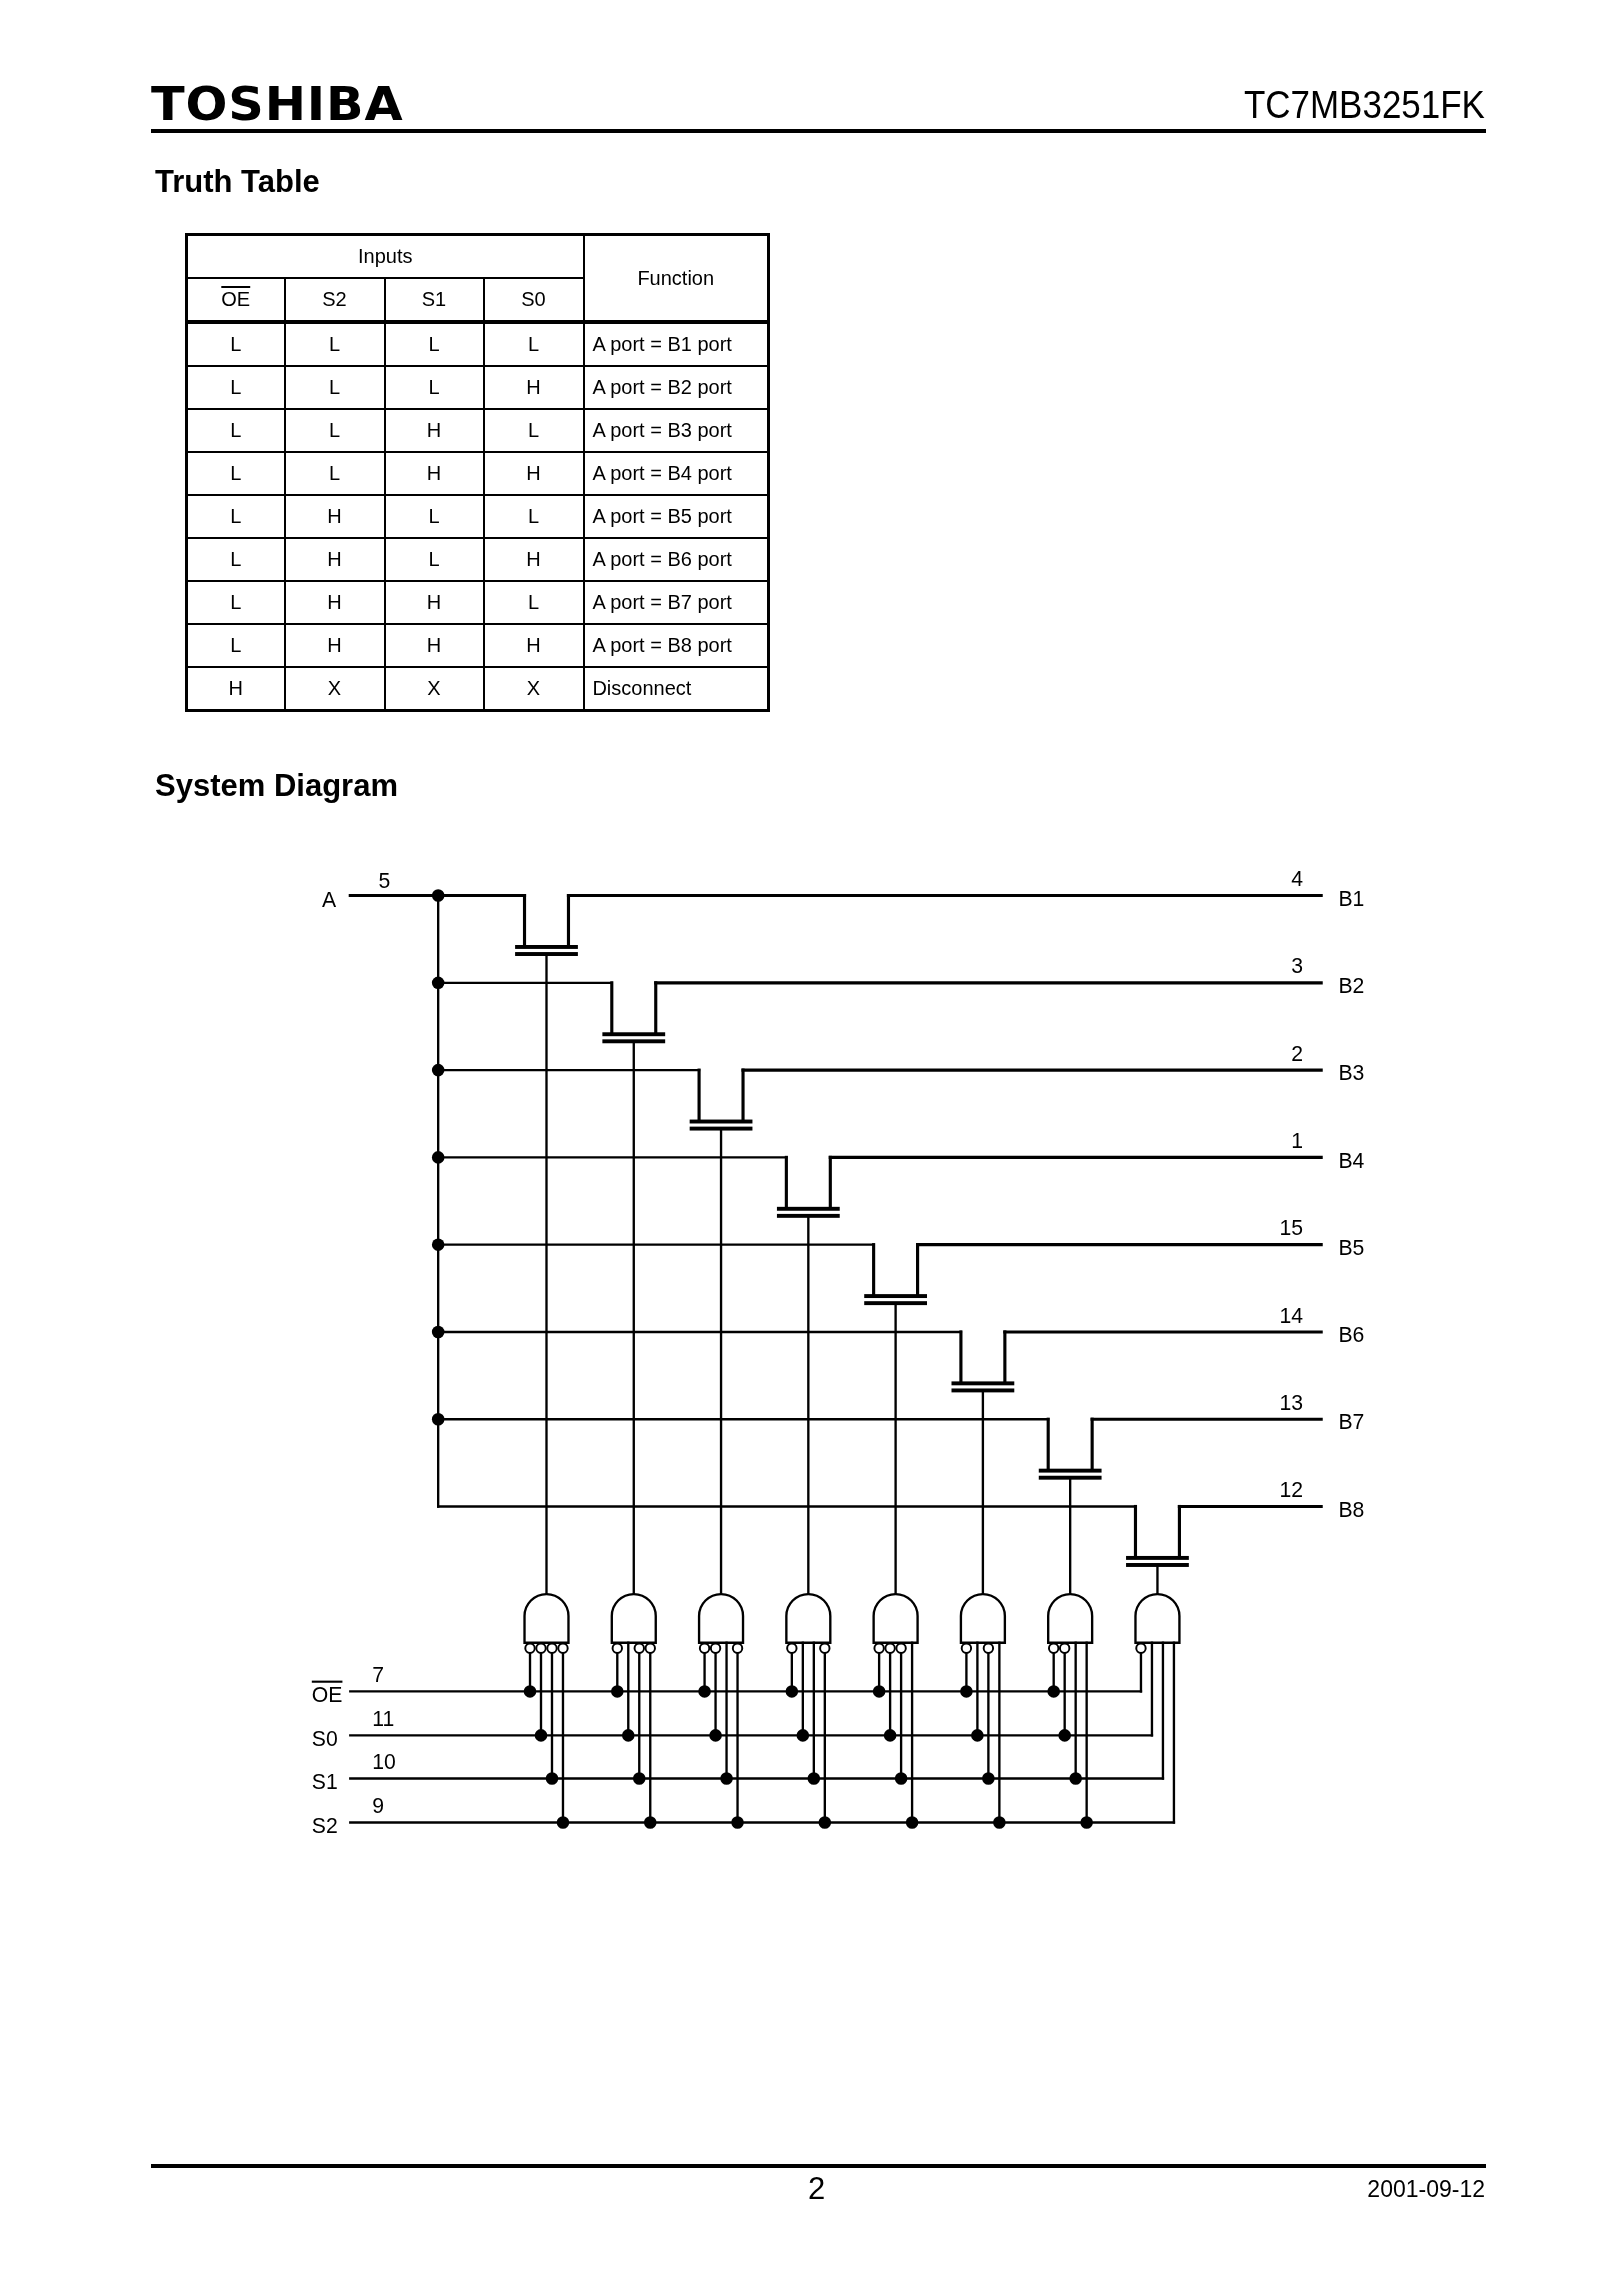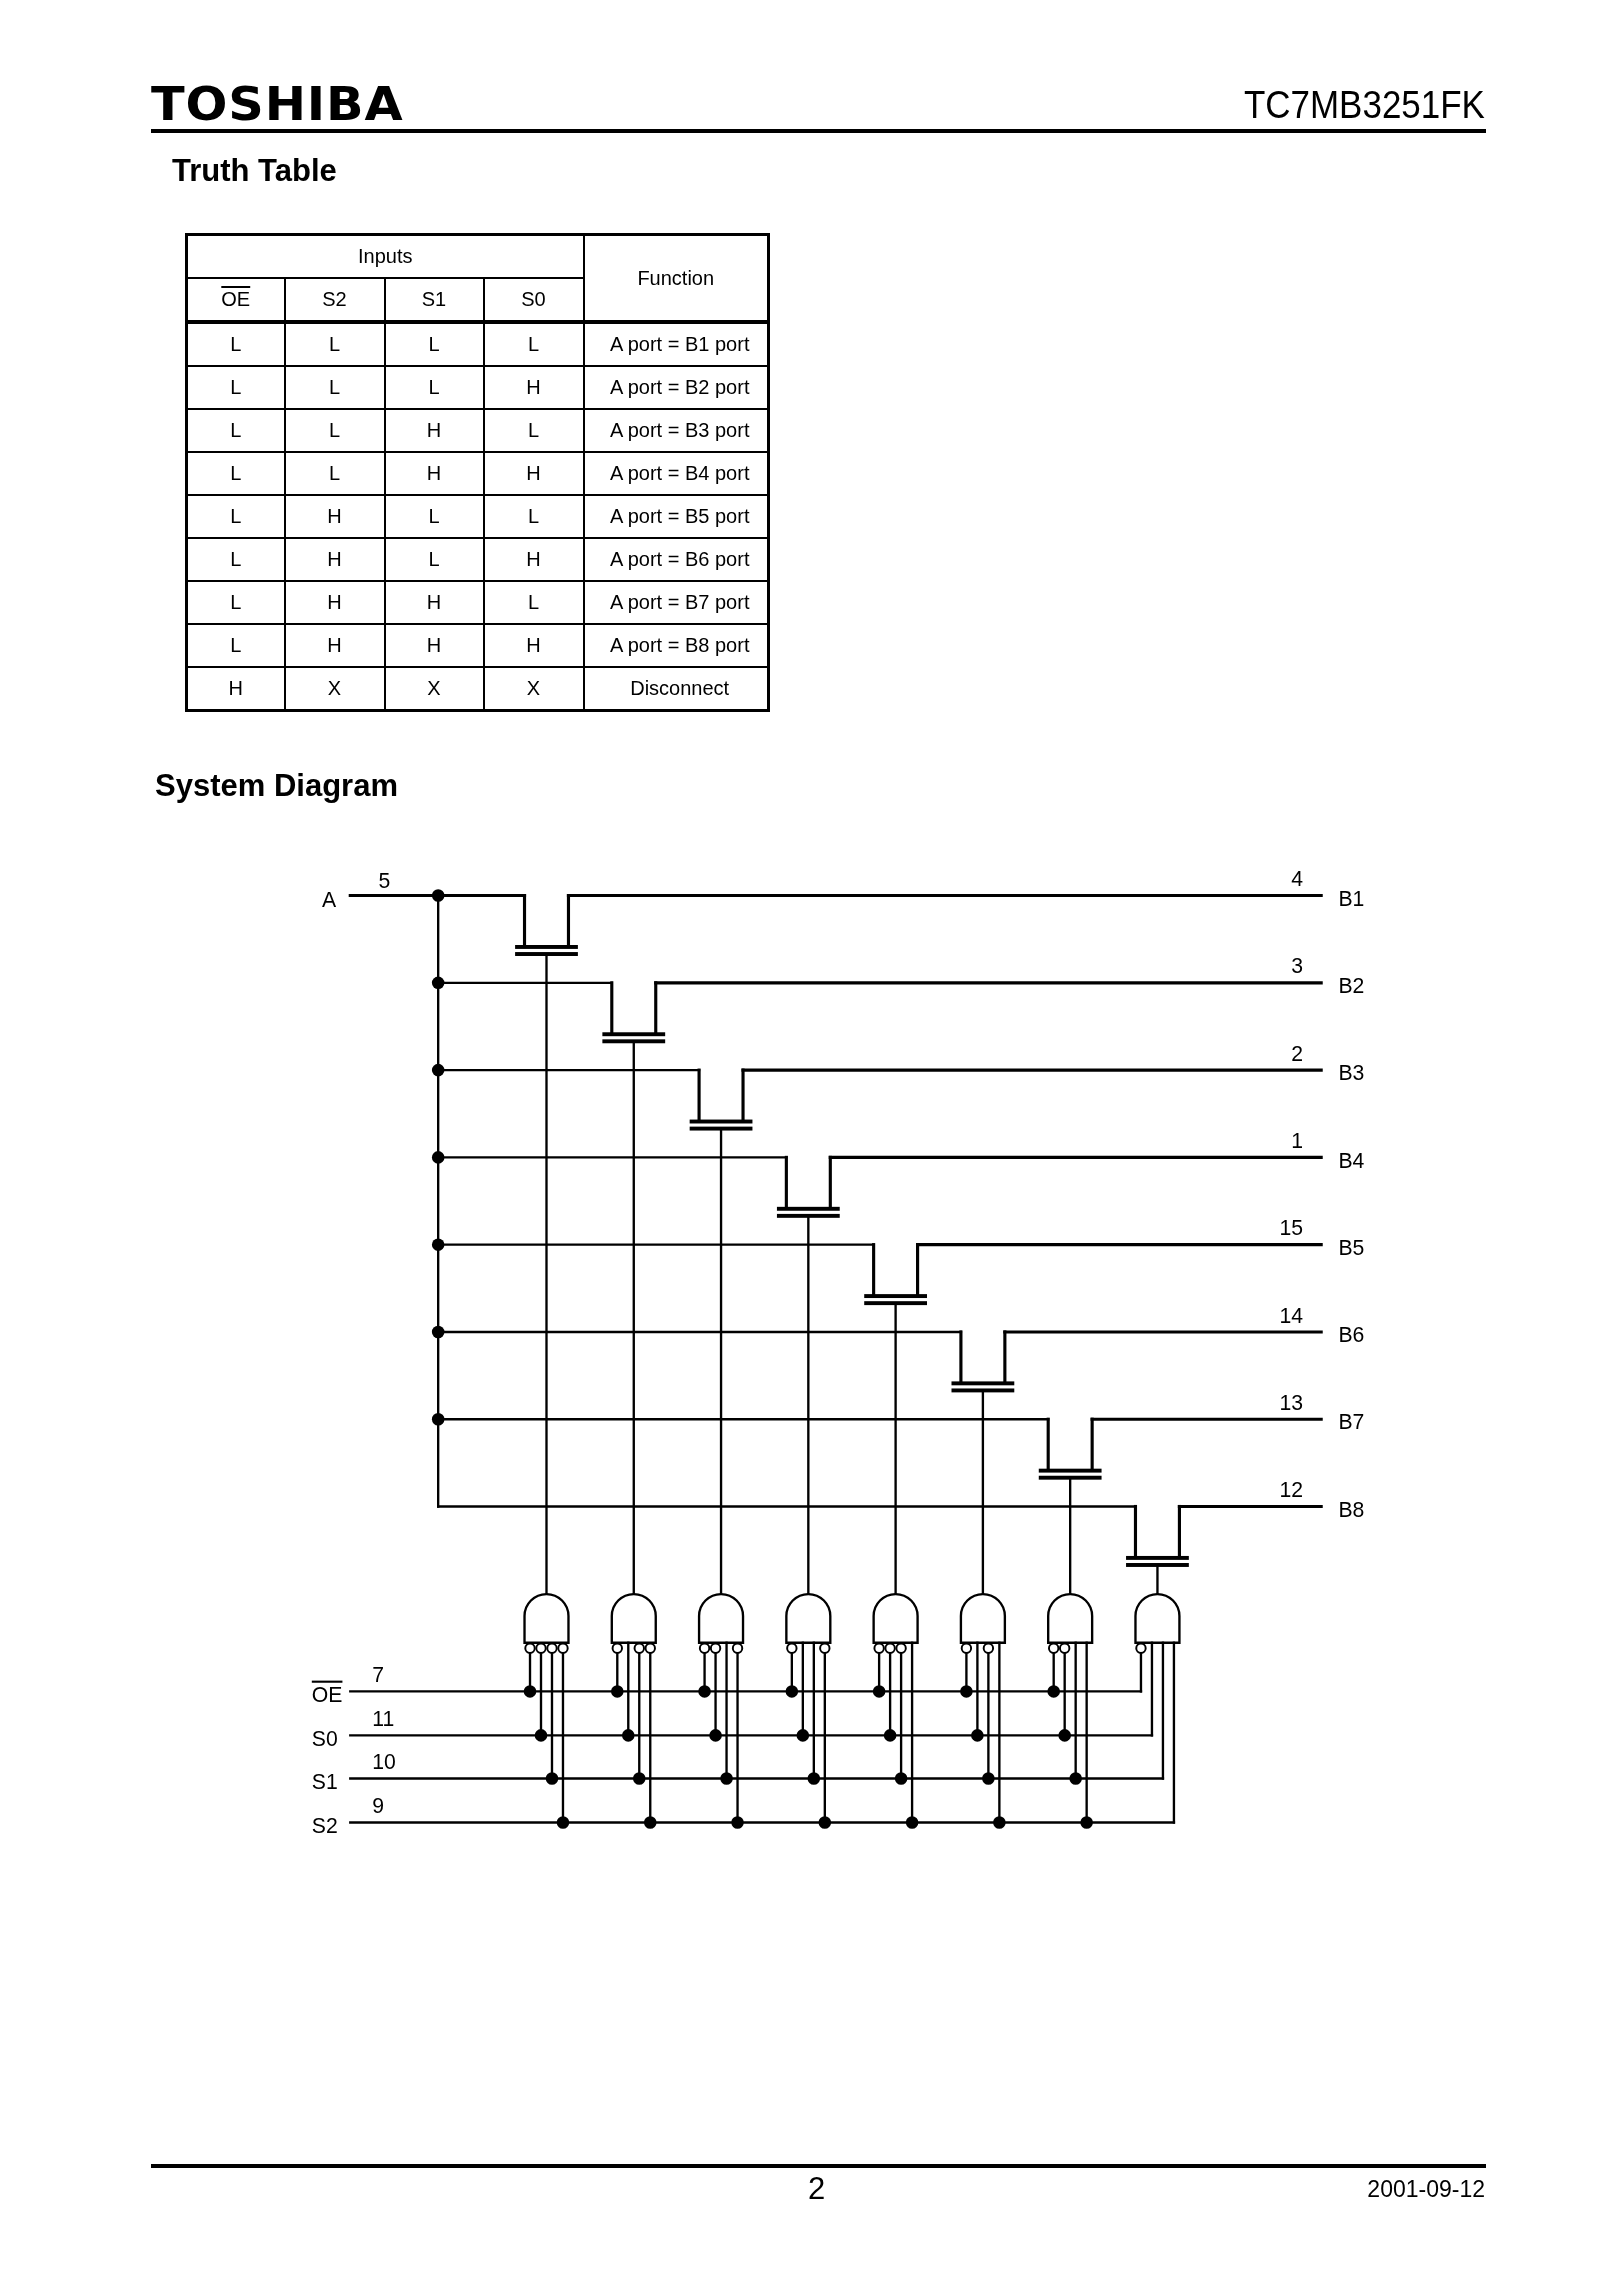--- a/index.html
+++ b/index.html
@@ -4,27 +4,27 @@
 <style>
   html, body { margin: 0; padding: 0; background: #ffffff; }
   body { width: 1622px; height: 2295px; position: relative; overflow: hidden;
          font-family: "Liberation Sans", sans-serif; color: #000; }
   .abs { position: absolute; }
   .logo { left: 151px; top: 77px; font-family: "DejaVu Sans", sans-serif; font-weight: bold;
           font-size: 47px; letter-spacing: 0.8px; line-height: 53px; transform: scaleX(1.05); transform-origin: left top; }
   .part { right: 137px; top: 85px; font-size: 38px; line-height: 41px; transform: scaleX(0.92); transform-origin: right top; }
   .rule-top { left: 151px; top: 129px; width: 1335px; height: 3.9px; background: #000; }
   .h2 { font-weight: bold; font-size: 31px; line-height: 36px; }
-  .h-truth { left: 155px; top: 153px; margin-left: 17px; }
+  .h-truth { left: 155px; top: 164px; }
   .h-sys { left: 155px; top: 768px; }
 
   table.tt { position: absolute; left: 185px; top: 233px; border-collapse: collapse;
              border: 3.9px solid #000; font-size: 20px; }
   table.tt td { border: 2.4px solid #000; text-align: center; padding: 0; height: 41px; }
-  table.tt td.fn { text-align: center; padding-left: 7.9px; }
+  table.tt td.fn { text-align: left; padding-left: 7.9px; }
   table.tt tr.hdr2 td { border-bottom-width: 4.7px; }
   .ovl { text-decoration: overline; }
 
   .rule-bot { left: 151px; top: 2164px; width: 1335px; height: 3.9px; background: #000; }
   .pageno { left: 785px; width: 63px; text-align: center; top: 2171px; font-size: 31px; line-height: 36px; }
   .date { right: 137px; top: 2171px; font-size: 23px; line-height: 36px; }
   svg.diag { position: absolute; left: 0; top: 0; }
   svg text { font-family: "Liberation Sans", sans-serif; font-size: 27px; fill: #000; }
 </style>
 </head>

